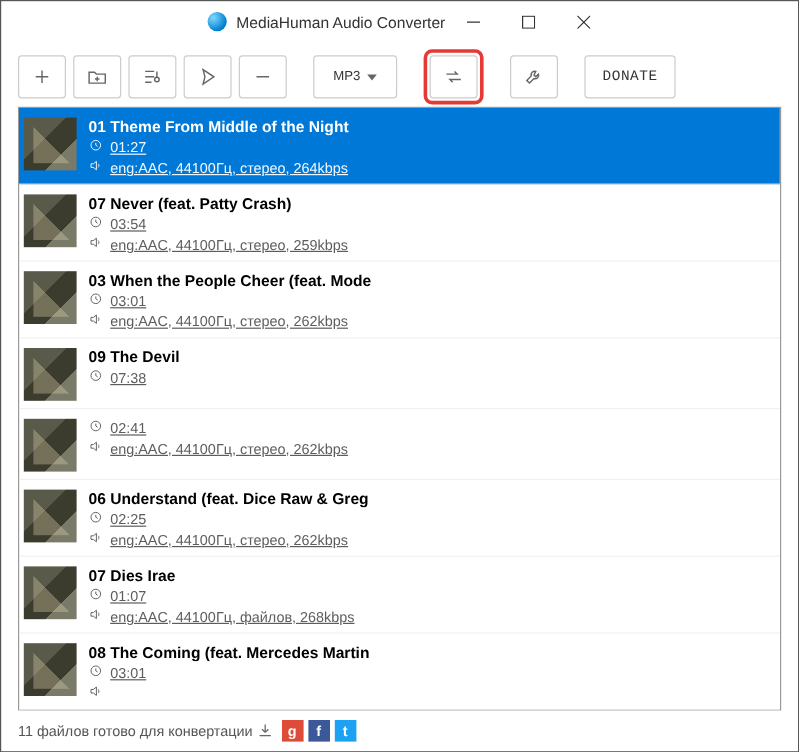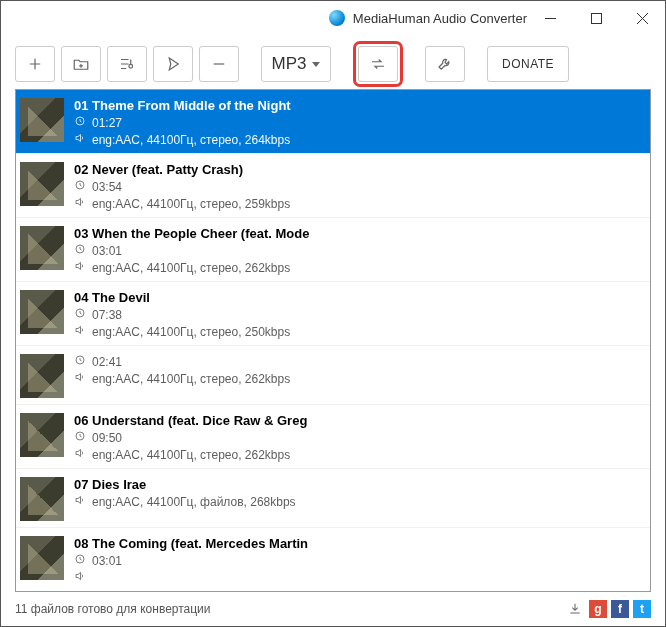--- a/index.html
+++ b/index.html
@@ -11,21 +11,21 @@
     width: 666px;
     height: 627px;
     overflow: hidden;
     position: relative;
     border: 1px solid #555;
   }
   
   .titlebar {
     display: flex;
     align-items: center;
-    justify-content: flex-end;
+    justify-content: center;
     height: 34px;
     padding: 0 0 0 16px;
   }
   .titlebar-left {
     display: flex;
     align-items: center;
     gap: 8px;
   }
   .app-icon {
     width: 16px; height: 16px;
@@ -54,40 +54,40 @@
     border-radius: 3px;
     display: flex; align-items: center; justify-content: center;
     background: #fff;
     color: #555;
   }
   .tbtn svg { width: 18px; height: 18px; stroke: #666; fill: none; stroke-width: 1.6; }
   .format-btn {
     width: 70px; height: 36px;
     border: 1px solid #ccc; border-radius: 3px;
     display: flex; align-items: center; justify-content: center;
-    gap: 6px; font-size: 17px; color: #333;
+    gap: 6px; font-size: 11px; color: #333;
   }
   .format-btn::after {
     content:""; width:0;height:0;
     border-left:4px solid transparent;
     border-right:4px solid transparent;
     border-top:5px solid #666;
   }
   .highlight-wrap {
     border: 3px solid #e53935;
     border-radius: 7px;
     padding: 2px;
   }
   .highlight-wrap .tbtn { border-color:#ccc; }
   .donate-btn {
     height: 36px; padding: 0 14px;
     border:1px solid #ccc; border-radius:3px;
     font-size: 12px; letter-spacing: .5px; color:#333;
     background:#fff;
-    display:flex;align-items:center;
+    display:flex;align-items:center;font-family:Liberation Mono, monospace;
   }
   .toolbar-gap { width: 10px; }
 
   
   .list-wrap {
     position: absolute;
     top: 88px; left: 14px; right: 14px; bottom: 34px;
     border: 1px solid #999;
     overflow: hidden;
   }
@@ -117,31 +117,31 @@
     background: linear-gradient(135deg,#5a5a4a 0 40%, #3b3b2e 40% 70%, #7a7a68 70% 100%);
     position:relative;
   }
   .art::after{
     content:""; position:absolute; inset:8px 6px 6px 8px;
     background: linear-gradient(45deg,#ddd2a8 0 50%, transparent 50%);
     opacity:.35;
   }
   .track-info { flex:1; min-width:0; display:flex; flex-direction:column; gap:2px;}
   .track-title { font-weight:700; font-size:13px; white-space:nowrap; overflow:hidden; text-overflow:ellipsis;}
-  .meta-line { display:flex; align-items:center; gap:6px; font-size:12px; opacity:.95;}
+  .meta-line { display:flex; align-items:center; gap:6px; font-size:12px; opacity:.95;text-decoration:underline;}
   .meta-line svg { width:12px;height:12px; stroke:currentColor; fill:none; stroke-width:1.6;}
   .track:not(.selected) .meta-line { color:#555;text-align:center; }
   .track:not(.selected) .track-title { color:#000; }
 
   
   .statusbar {
     position:absolute;
     left:14px; right:14px; bottom:6px;
     height: 22px;
-    display:flex; align-items:center; justify-content:space-between;
+    display:flex; align-items:center; 
     font-size:12px; color:#555;
   }
   .share-icons { display:flex; gap:4px; align-items:center; }
   .share-icons .ic {
     width:18px;height:18px; display:flex;align-items:center;justify-content:center;
     font-size:12px; font-weight:700; color:#fff;
   }
   .ic.download { color:#666; width:20px; }
   .ic.download svg{width:16px;height:16px;stroke:#666;fill:none;stroke-width:1.6;}
   .ic.gp { background:#dd4b39; }
@@ -246,21 +246,21 @@
                 <path d="M4 9v6h4l5 4V5L8 9H4z"></path>
                 <path d="M16 9c1.5 1 1.5 5 0 6"></path>
               </svg></span>
             <span>eng:AAC, 44100Гц, стерео, 264kbps</span>
           </div>
         </div>
       </div>
       <div class="track">
         <div class="art"></div>
         <div class="track-info">
-          <div class="track-title">02 Never (feat. Patty Crash)</div>
+          <div class="track-title">07 Never (feat. Patty Crash)</div>
           <div class="meta-line">
             <span><svg viewBox="0 0 24 24">
                 <circle cx="12" cy="12" r="8"></circle>
                 <path d="M12 8v4l3 2"></path>
               </svg></span>
             <span>03:54</span>
           </div>
           <div class="meta-line">
             <span><svg viewBox="0 0 24 24">
                 <path d="M4 9v6h4l5 4V5L8 9H4z"></path>
@@ -286,35 +286,28 @@
                 <path d="M4 9v6h4l5 4V5L8 9H4z"></path>
                 <path d="M16 9c1.5 1 1.5 5 0 6"></path>
               </svg></span>
             <span>eng:AAC, 44100Гц, стерео, 262kbps</span>
           </div>
         </div>
       </div>
       <div class="track">
         <div class="art"></div>
         <div class="track-info">
-          <div class="track-title">04 The Devil</div>
+          <div class="track-title">09 The Devil</div>
           <div class="meta-line">
             <span><svg viewBox="0 0 24 24">
                 <circle cx="12" cy="12" r="8"></circle>
                 <path d="M12 8v4l3 2"></path>
               </svg></span>
             <span>07:38</span>
           </div>
-          <div class="meta-line">
-            <span><svg viewBox="0 0 24 24">
-                <path d="M4 9v6h4l5 4V5L8 9H4z"></path>
-                <path d="M16 9c1.5 1 1.5 5 0 6"></path>
-              </svg></span>
-            <span>eng:AAC, 44100Гц, стерео, 250kbps</span>
-          </div>
         </div>
       </div>
       <div class="track">
         <div class="art"></div>
         <div class="track-info">
           <div class="meta-line">
             <span><svg viewBox="0 0 24 24">
                 <circle cx="12" cy="12" r="8"></circle>
                 <path d="M12 8v4l3 2"></path>
               </svg></span>
@@ -331,35 +324,42 @@
       </div>
       <div class="track">
         <div class="art"></div>
         <div class="track-info">
           <div class="track-title">06 Understand (feat. Dice Raw &amp; Greg</div>
           <div class="meta-line">
             <span><svg viewBox="0 0 24 24">
                 <circle cx="12" cy="12" r="8"></circle>
                 <path d="M12 8v4l3 2"></path>
               </svg></span>
-            <span>09:50</span>
+            <span>02:25</span>
           </div>
           <div class="meta-line">
             <span><svg viewBox="0 0 24 24">
                 <path d="M4 9v6h4l5 4V5L8 9H4z"></path>
                 <path d="M16 9c1.5 1 1.5 5 0 6"></path>
               </svg></span>
             <span>eng:AAC, 44100Гц, стерео, 262kbps</span>
           </div>
         </div>
       </div>
       <div class="track">
         <div class="art"></div>
         <div class="track-info">
           <div class="track-title">07 Dies Irae</div>
+          <div class="meta-line">
+            <span><svg viewBox="0 0 24 24">
+                <circle cx="12" cy="12" r="8"></circle>
+                <path d="M12 8v4l3 2"></path>
+              </svg></span>
+            <span>01:07</span>
+          </div>
           <div class="meta-line">
             <span><svg viewBox="0 0 24 24">
                 <path d="M4 9v6h4l5 4V5L8 9H4z"></path>
                 <path d="M16 9c1.5 1 1.5 5 0 6"></path>
               </svg></span>
             <span>eng:AAC, 44100Гц, файлов, 268kbps</span>
           </div>
         </div>
       </div>
       <div class="track">

